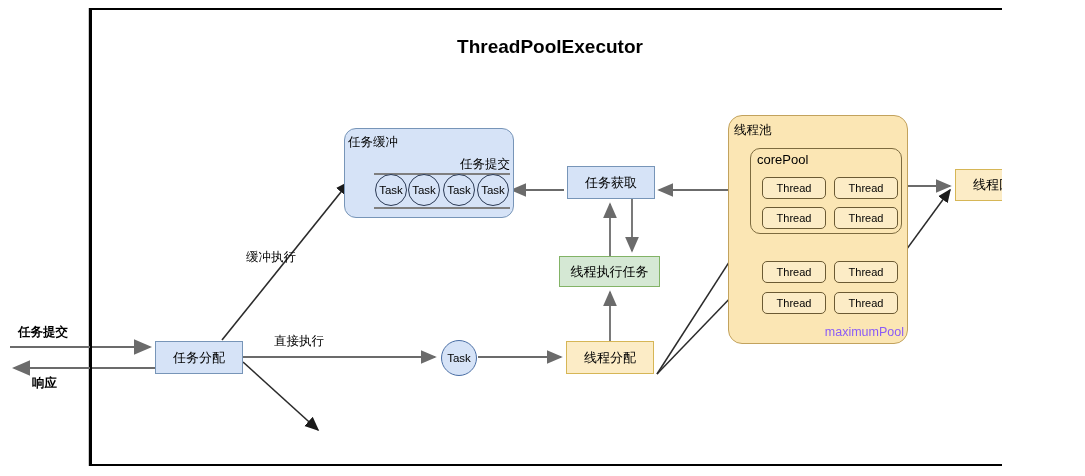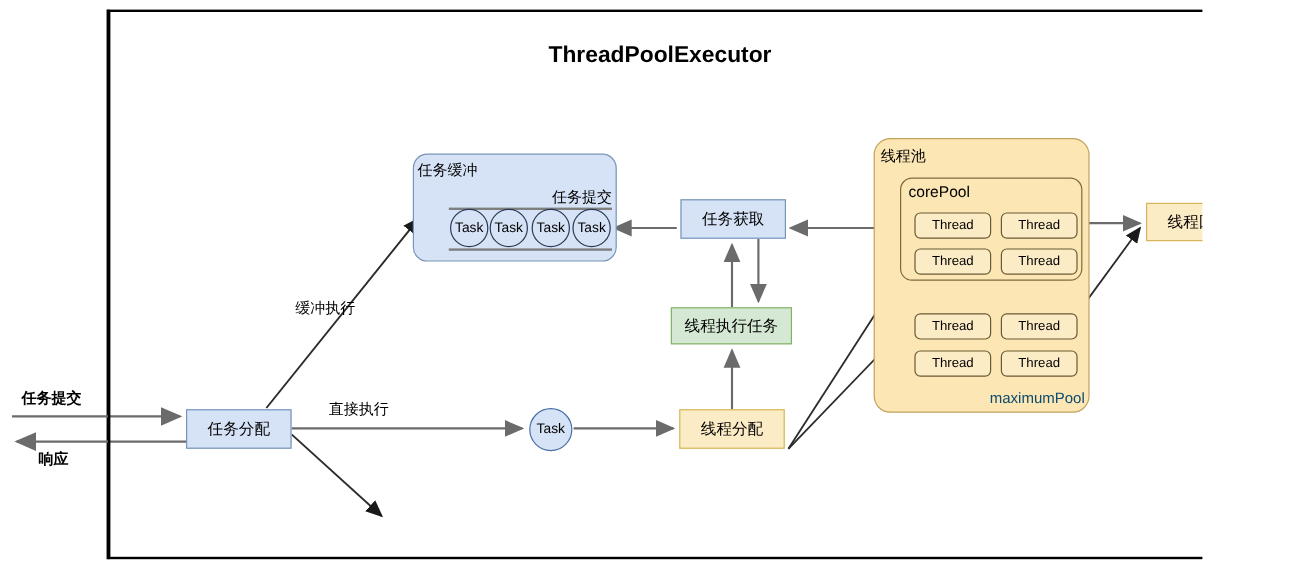--- a/index.html
+++ b/index.html
@@ -37,21 +37,21 @@
   
   .yellow-rect{background:#fcecc6;border:1.2px solid #d6b656;font-size:13px;color:#000000;}
   .n-threadalloc{left:566px;top:341px;width:88px;height:33px;}
   .n-recycle{left:955px;top:169px;width:88px;height:32px;}
 
   
   .pool-box{left:728px;top:115px;width:180px;height:229px;background:#fbe6b4;border:1.3px solid #c2a25d;border-radius:14px;}
   .pool-title{left:734px;top:121px;width:80px;height:18px;font-size:12.5px;color:#000;justify-content:flex-start;}
   .corepool-box{left:750px;top:148px;width:152px;height:86px;background:transparent;border:1.3px solid #7d6b3f;border-radius:10px;}
   .corepool-title{left:757px;top:150px;width:80px;height:18px;font-size:13px;color:#000;justify-content:flex-start;}
-  .maxpool-title{left:828px;top:323px;width:76px;height:18px;font-size:12.5px;color:#0c4a6e;justify-content:flex-end;}
+  .maxpool-title{left:828px;top:323px;width:76px;height:18px;font-size:12.5px;color:#8b5cf6;justify-content:flex-end;}
   .thread-chip{position:absolute;width:64px;height:22px;background:#fcecc6;border:1.3px solid #6b5a33;border-radius:5px;
                display:flex;align-items:center;justify-content:center;font-size:11px;color:#000;box-sizing:border-box;}
 
   
   .task-node{left:441px;top:340px;width:36px;height:36px;border-radius:50%;background:#d6e3f7;border:1.3px solid #4b6fa5;
              font-size:11.5px;color:#000;box-sizing:border-box;}
 
   
   .edge-label{position:absolute;font-size:12.5px;color:#000;white-space:nowrap;}
   .lbl-buffer-exec{left:246px;top:249px;}

